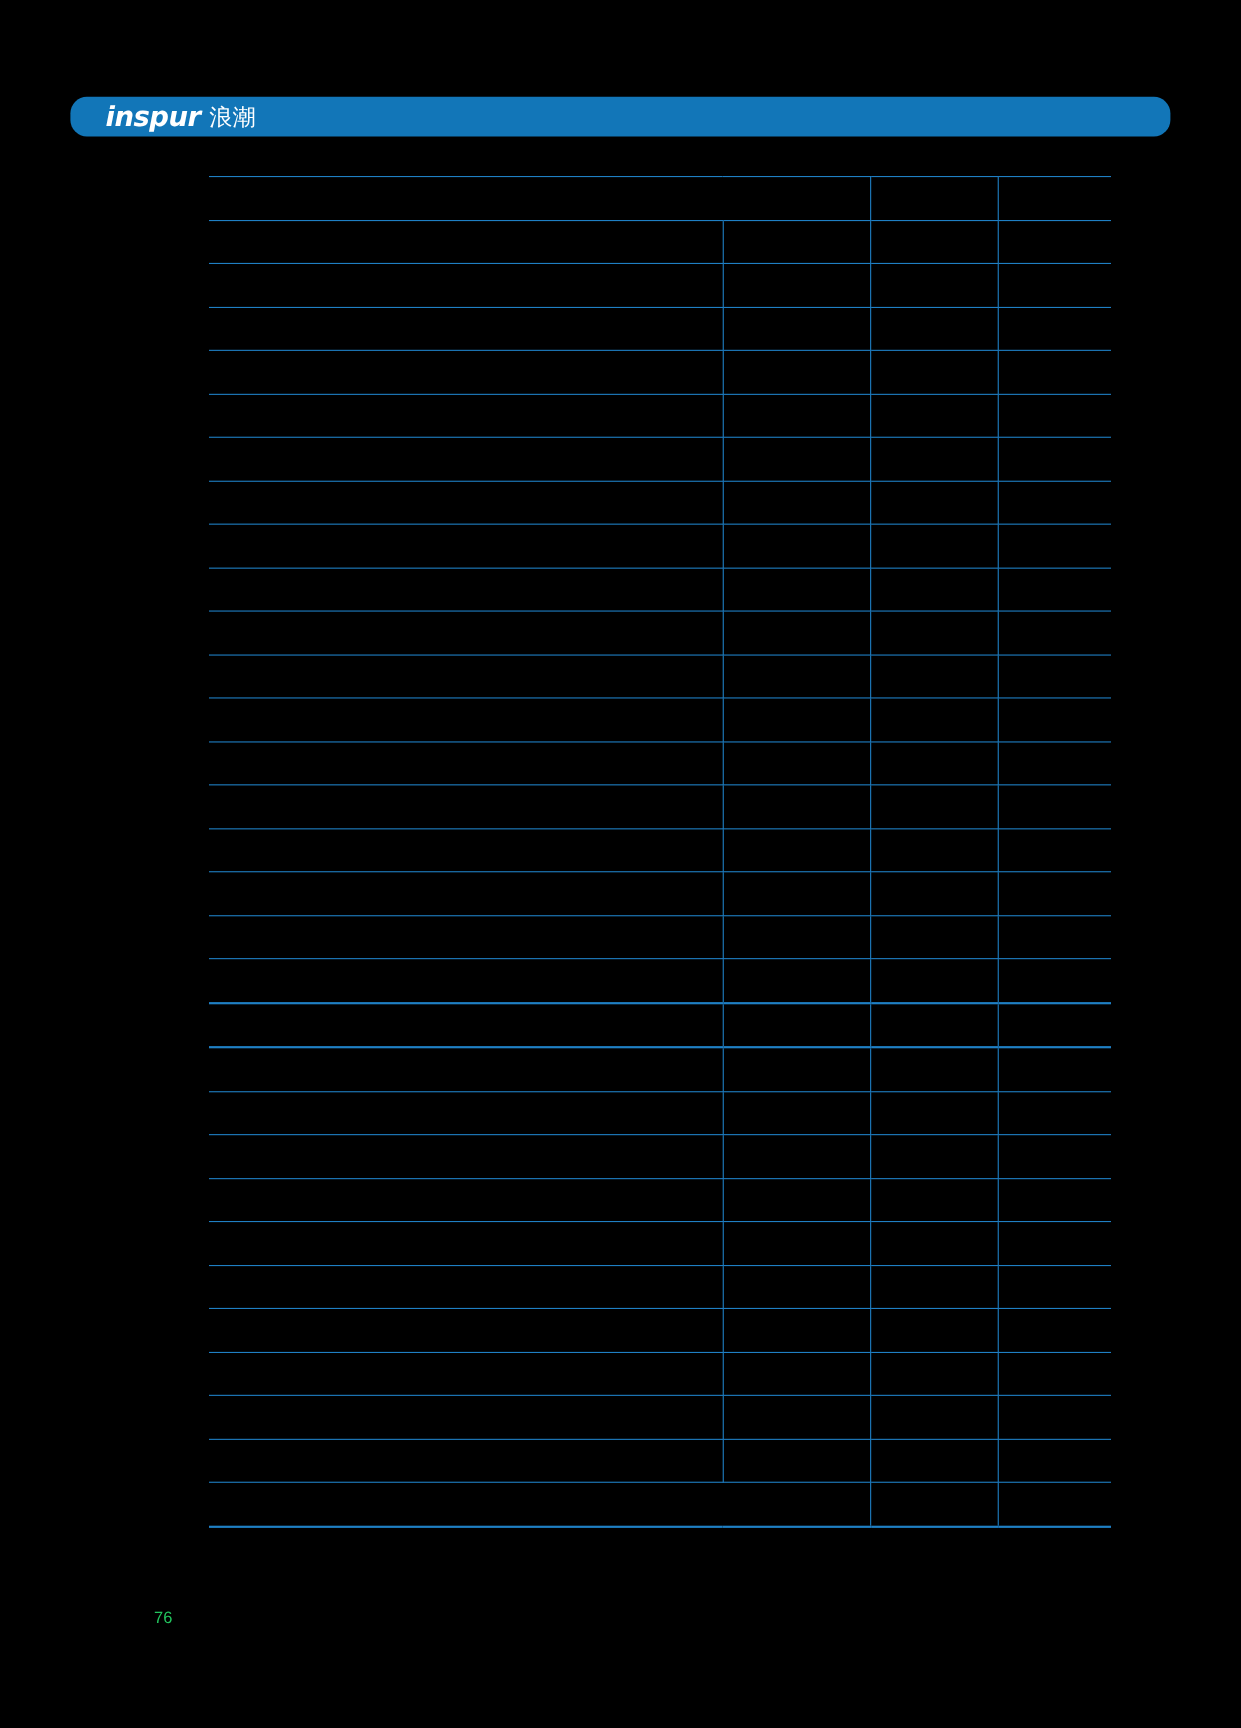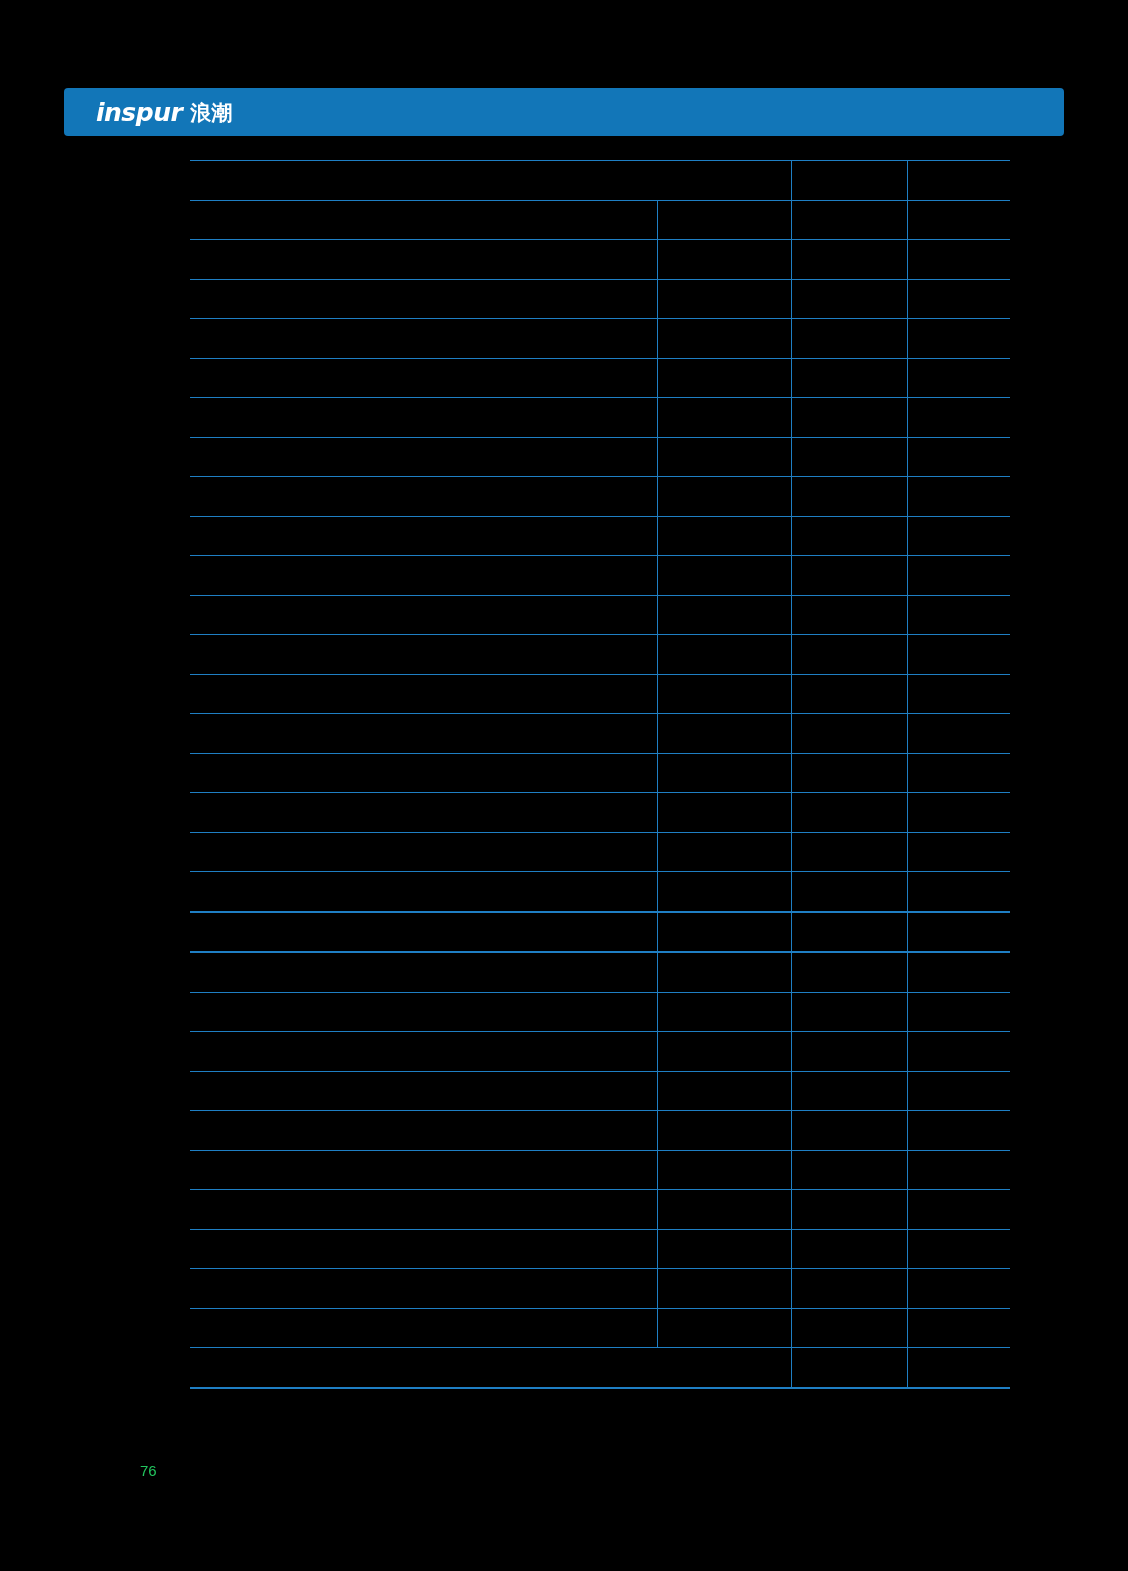--- a/index.html
+++ b/index.html
@@ -14,23 +14,23 @@
     font-family: "Liberation Sans", sans-serif;
     overflow: hidden;
   }
 
   
   .header-band {
     position: absolute;
     left: 64px;
     top: 88px;
     width: 1000px;
-    height: 48px;
+    height: 36px;
     background: #1276b8;
-    border-radius: 4px;
+    border-radius: 15px;
   }
   .logo-wrap {
     position: absolute;
     left: 32px;
     top: 50%;
     transform: translateY(-50%);
     display: flex;
     align-items: center;
     gap: 8px;
     white-space: nowrap;
@@ -39,21 +39,21 @@
     font-family: "DejaVu Sans", sans-serif;
     font-style: italic;
     font-weight: 700;
     font-size: 25px;
     letter-spacing: -0.5px;
     color: #ffffff;
     text-transform: lowercase;
   }
   .logo-cjk {
     font-family: "DejaVu Sans", sans-serif;
-    font-weight: 700;
+    font-weight: 400;
     font-size: 21px;
     color: #ffffff;
   }
 
   
   .table-wrap {
     position: absolute;
     left: 190px;
     top: 160px;
     width: 820px;

